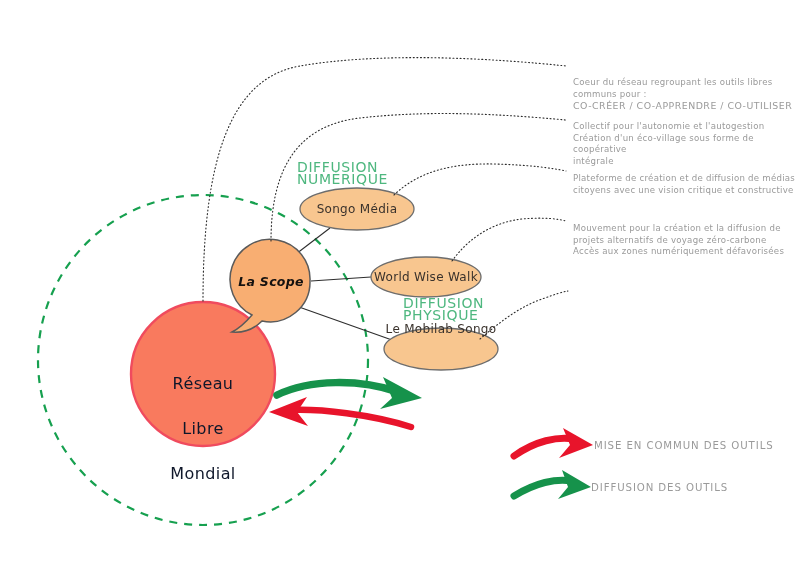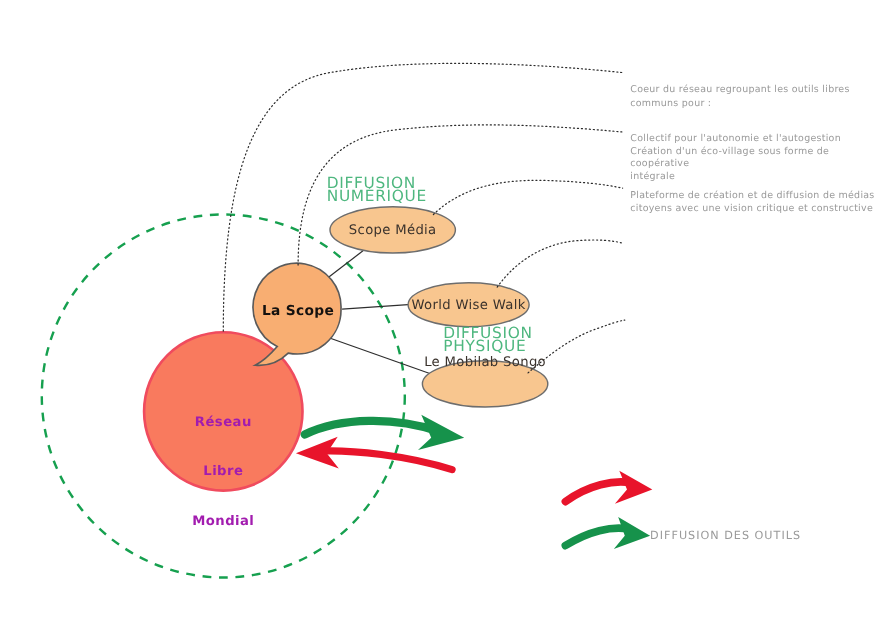--- a/index.html
+++ b/index.html
@@ -26,25 +26,25 @@
   .node-label {
     position: absolute;
     text-align: center;
     pointer-events: none;
     white-space: pre;
   }
   .hand { font-family: "DejaVu Sans", sans-serif; }
 
   
   #hub-label {
-    color: #a21caf;
-    font-size: 12px;
+    color: #0f172a;
+    font-size: 16px;
     line-height: 15px;
     letter-spacing: 0.4px;
-    font-weight: 700;
+    font-weight: 400;
   }
   
   #scope-label {
     color: #14110f;
     font-size: 12.5px;
     font-weight: 700;
     letter-spacing: 0.3px;
   }
   
   .ellipse-label {
@@ -142,48 +142,55 @@
       <path d="M 562 470 L 591 487 L 558 499 L 568 487 Z" fill="#16924B"></path>
     </g>
   </svg>
 
   <div class="node-label hand" id="hub-label" style="left:148px; top:346px; width:110px;">
     <div>Réseau</div>
     <div>Libre</div>
     <div>Mondial</div>
   </div>
 
-  <div class="node-label hand" id="scope-label" style="left:231px; top:274px; width:80px;">La Scope</div>
+  <div class="node-label hand" id="scope-label" style="left:231px; top:274px; width:80px;font-style:italic;">La Scope</div>
 
-  <div class="node-label hand ellipse-label" style="left:297px; top:202px; width:120px;">Scope Média</div>
+  <div class="node-label hand ellipse-label" style="left:297px; top:202px; width:120px;">Songo Média</div>
 
   <div class="node-label hand ellipse-label" style="left:366px; top:270px; width:120px;">World Wise Walk</div>
 
   <div class="node-label hand ellipse-label" style="left:381px; top:322px; width:120px;">Le Mobilab Songo</div>
 
   <div class="cat-label hand" style="left:297px; top:162px; width:72px;">DIFFUSION
 NUMÉRIQUE</div>
 
   <div class="cat-label hand" style="left:403px; top:298px; width:72px;">DIFFUSION
 PHYSIQUE</div>
 
   <div class="annotation hand" style="left:573px; top:66px;">
     <span>Coeur du réseau regroupant les outils libres
 communs pour :</span>
+    <div class="caps">CO-CRÉER / CO-APPRENDRE / CO-UTILISER</div>
   </div>
 
   <div class="annotation hand" style="left:573px; top:162px;">
     <span>Plateforme de création et de diffusion de médias
 citoyens avec une vision critique et constructive</span>
   </div>
 
   <div class="annotation hand" style="left:573px; top:110px;">
     <span>Collectif pour l'autonomie et l'autogestion
 Création d'un éco-village sous forme de coopérative
 intégrale</span>
   </div>
 
+  <div class="annotation hand" style="left:573px; top:212px;">
+    <span>Mouvement pour la création et la diffusion de
+projets alternatifs de voyage zéro-carbone
+Accès aux zones numériquement défavorisées</span>
+  </div>
 
 
+  <div class="legend-text hand" style="left:594px; top:440px;">MISE EN COMMUN DES OUTILS</div>
 
   <div class="legend-text hand" style="left:591px; top:482px;">DIFFUSION DES OUTILS</div>
 
 </div>
 
 </body></html>

